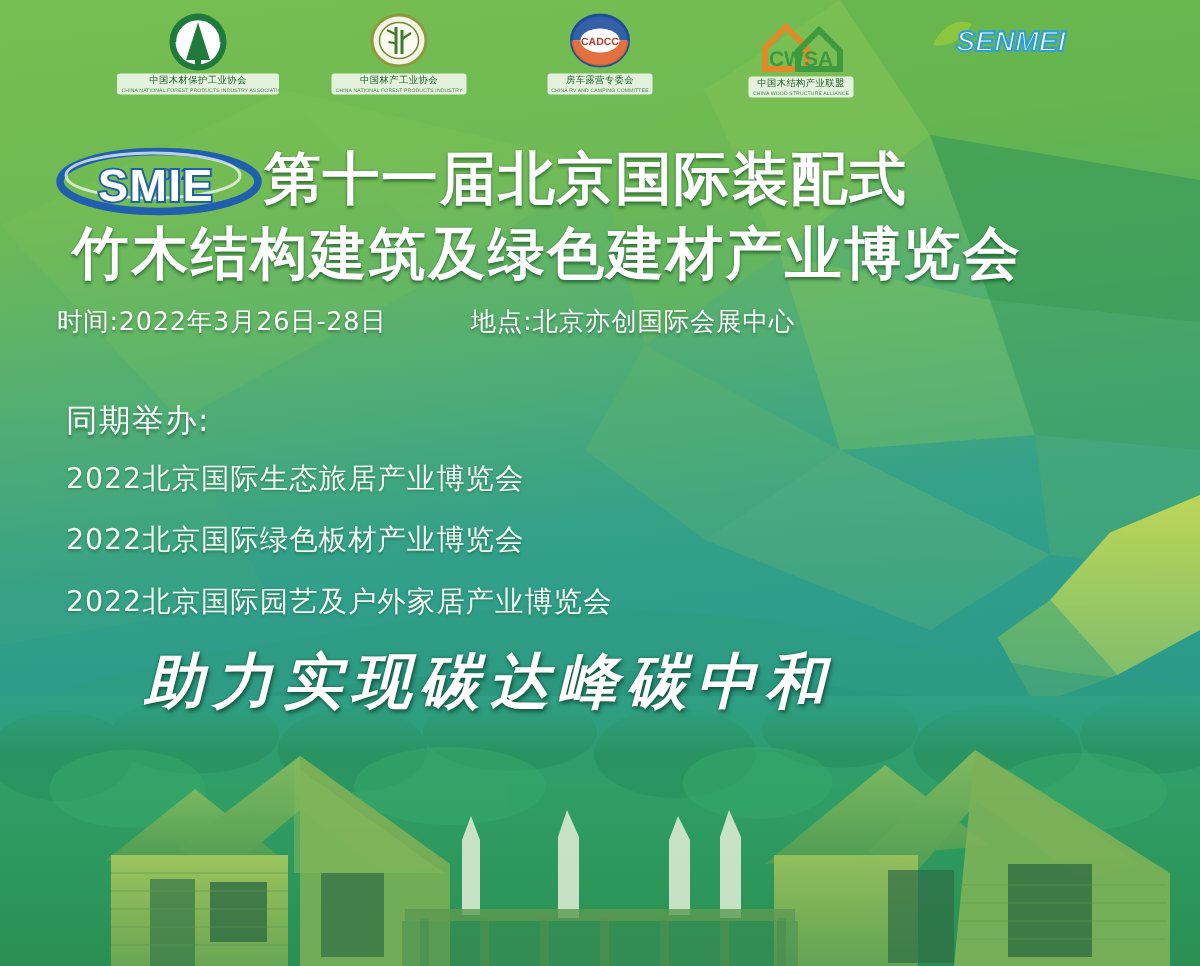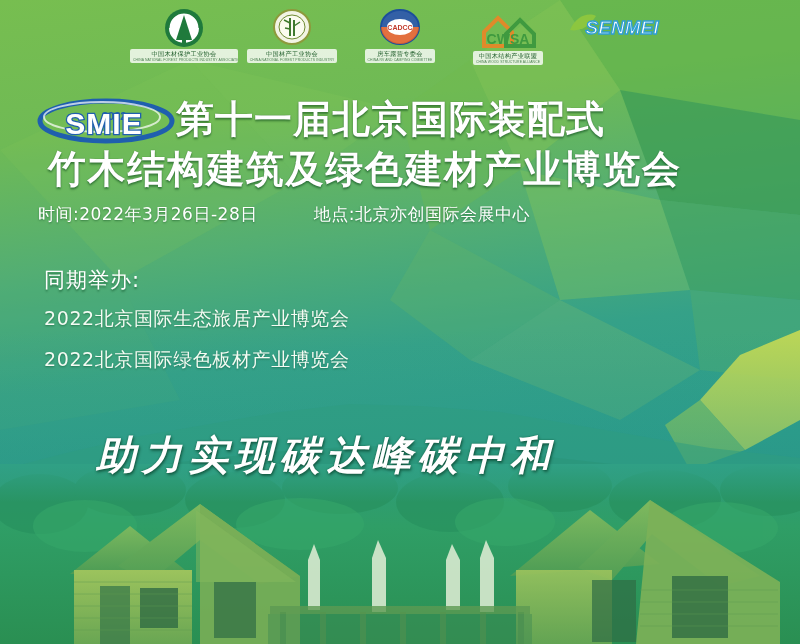--- a/index.html
+++ b/index.html
@@ -17,21 +17,21 @@
       #46a87e 52%, #2f9e8a 66%, #2b9c8c 80%, #2a9385 100%);
   }
 
   
   .bg-svg { position: absolute; inset: 0; width: 800px; height: 644px; }
 
   
   .logo-strip {
     position: absolute; top: 8px; left: 0; width: 800px;
     display: flex; align-items: flex-start; justify-content: center;
-    z-index: 5;
+    gap: 26px; z-index: 5;
   }
   .logo { position: relative; text-align: center; width: 108px; }
   .logo .mark { display: block; margin: 0 auto; }
   .logo .cap {
     display: block; margin: 1px auto 0;
     background: rgba(255,255,255,.80);
     border-radius: 2px;
     font-size: 6.2px; line-height: 8px; letter-spacing: .3px;
     color: #1d5b28; white-space: nowrap; padding: 1px 3px;
     width: max-content; max-width: 108px; overflow: hidden;
@@ -311,19 +311,20 @@
 
   <div class="meta">
     <span>时间:2022年3月26日-28日</span>
     <span>地点:北京亦创国际会展中心</span>
   </div>
 
   <div class="concurrent">
     <div class="title">同期举办:</div>
     <div class="item">2022北京国际生态旅居产业博览会</div>
     <div class="item">2022北京国际绿色板材产业博览会</div>
+    <div class="item">2022北京国际园艺及户外家居产业博览会</div>
   </div>
 
   <div class="slogan">
     <div class="s2">助力实现碳达峰碳中和</div>
   </div>
 
 </div>
 
 </body></html>

